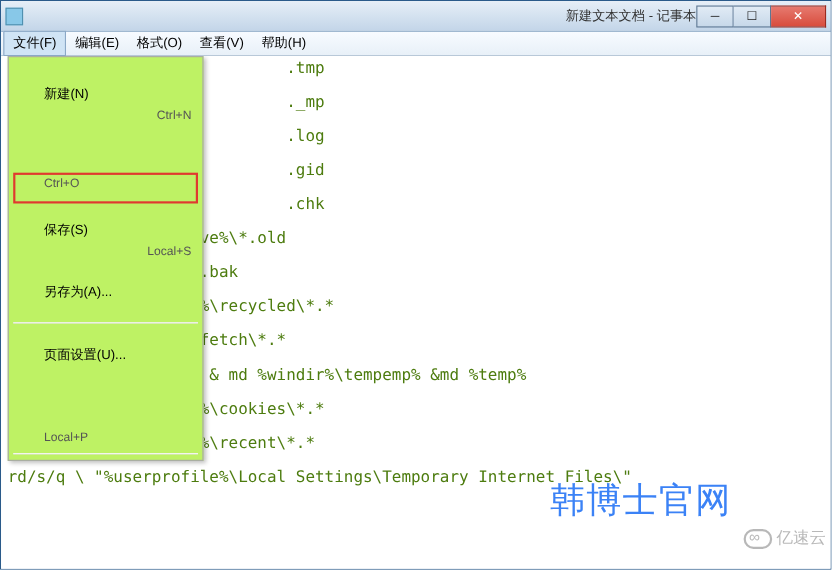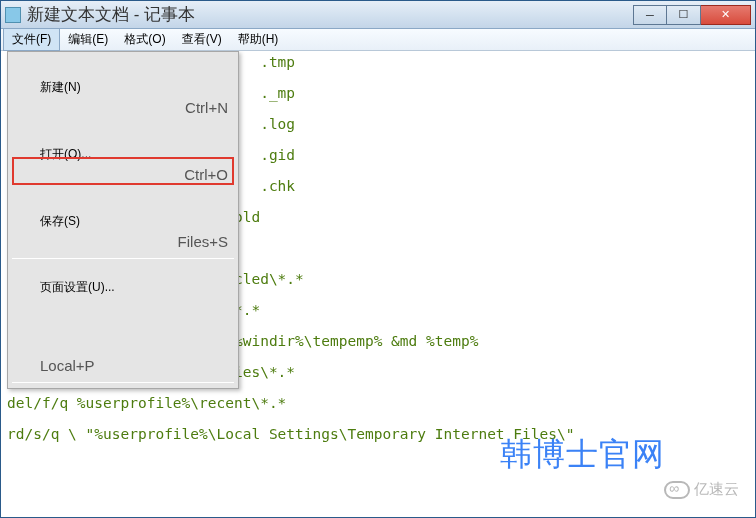--- a/index.html
+++ b/index.html
@@ -2,44 +2,44 @@
 <html><head>
 <meta charset="utf-8">
 <style>
   * { margin: 0; padding: 0; box-sizing: border-box; }
   body { font-family: "Microsoft YaHei", "SimSun", Tahoma, sans-serif; font-size: 12px; background: #fff; width: 756px; height: 518px; overflow: hidden; position: relative; }
   
   .window { width: 756px; height: 518px; border: 1px solid #2a5a8a; background: #fff; display: flex; flex-direction: column; }
   
   .titlebar { height: 28px; background: linear-gradient(to bottom, #e6eef7 0%, #d4e2f0 50%, #c3d5e8 100%); display: flex; align-items: center; padding: 0 4px; border-bottom: 1px solid #8ba8c6; }
   .titlebar .icon { width: 16px; height: 16px; background: #88c8e8; border: 1px solid #5090b0; margin-right: 6px; }
-  .titlebar .title { flex: 1; color: #333; font-size: 17px; }
+  .titlebar .title { flex: 1; color: #333; font-size: 12px; text-align: right; }
   .titlebar .controls { display: flex; gap: 0; }
   .titlebar .ctrl { width: 34px; height: 20px; display:flex; align-items:center; justify-content:center; font-size:11px; border:1px solid #5d7793; background:linear-gradient(to bottom,#e1ebf5,#c7d8e9); color:#222; cursor:pointer; }
   .titlebar .ctrl.max { border-left:none; }
   .titlebar .ctrl.close { width: 50px; background: linear-gradient(to bottom, #e67a6f, #d84c3d); border:1px solid #9a2a1f; border-left:none; color:#fff; }
   
   .menubar { height: 22px; background: linear-gradient(to bottom,#f7fbff,#e8f0f8); border-bottom: 1px solid #b8c8d8; display: flex; align-items: center; padding: 0 2px; }
   .menubar .menuitem { padding: 18px 8px; cursor: pointer; }
   .menubar .menuitem.active { background: #d0e4f5; border: 1px solid #8ba8c6; padding: 2px 8px; }
   
   .content { flex: 1; position: relative; background: #fff; overflow: hidden; }
   
-  .dropdown { position: absolute; top: 0; left: 6px; width: 232px; background: #e5e5e5; border: 1px solid #a7a7a7; box-shadow: 2px 2px 4px rgba(0,0,0,0.25); padding: 2px; z-index: 10; }
+  .dropdown { position: absolute; top: 0; left: 6px; width: 178px; background: #bef264; border: 1px solid #a7a7a7; box-shadow: 2px 2px 4px rgba(0,0,0,0.25); padding: 2px; z-index: 10; }
   .dropdown .ditem { display:flex; align-items:center; padding: 5px 8px 5px 30px; cursor:pointer; position:relative; }
   .dropdown .ditem .lbl { flex:1; }
-  .dropdown .ditem .sc { color:#555; font-size:15px;margin-top:40px; }
+  .dropdown .ditem .sc { color:#555; font-size:11px;margin-top:40px; }
   .dropdown .sep { height:1px; background:#c0c0c0; margin:3px 2px; border-bottom:1px solid #fff; }
   .dropdown .highlight { position:absolute; border:2px solid #e03a2f; pointer-events:none; left:4px; right:4px; top:105px; height:28px; }
   
   .textarea { position:absolute; top:0; left:0; right:0; bottom:0; padding: 4px 6px; font-family: "SimSun","NSimSun",monospace; font-size: 14.5px; line-height: 1.07; white-space: pre; color:#4d7c0f; overflow:auto; }
   
   .wm1 { position:absolute; right:90px; bottom:40px; font-size:32px; color:#3b82f6; font-weight:500; letter-spacing:1px; }
   .wm2 { position:absolute; right:30px; bottom:6px; font-size:26px; color:#3cb43c; font-weight:500; }
-  .wm3 { position:absolute; right:16px; bottom:18px; display:flex; align-items:center; gap:4px; color:#b8b8b8; font-size:15px;margin-top:44px; }
+  .wm3 { position:absolute; right:4px; bottom:18px; display:flex; align-items:center; gap:4px; color:#b8b8b8; font-size:15px;margin-top:44px; }
   .wm3 .cloud { width:26px; height:18px; border:2px solid #b8b8b8; border-radius:10px; position:relative; }
   .wm3 .cloud::before { content:"∞"; position:absolute; top:-3px; left:3px; font-size:14px; color:#b8b8b8; }
 </style>
 </head>
 <body>
 
 <div class="window">
   <div class="titlebar">
     <div class="icon"></div>
     <div class="title">新建文本文档 - 记事本</div>
@@ -84,26 +84,29 @@
 del/f/q %userprofile%\recent\*.*
 
 rd/s/q \ "%userprofile%\Local Settings\Temporary Internet Files\"</div>
 
     <div class="dropdown">
       <div class="ditem">
         <span class="lbl">新建(N)</span>
         <span class="sc">Ctrl+N</span>
       </div>
       <div class="ditem">
-        <span class="lbl">打开(O)...</span>
         <span class="sc">Ctrl+O</span>
       </div>
       <div class="ditem">
         <span class="lbl">保存(S)</span>
-        <span class="sc">Files+S</span>
+        <span class="sc">Local+S</span>
+      </div>
+      <div class="ditem">
+        <span class="lbl">另存为(A)...</span>
+        <span class="sc"></span>
       </div>
       <div class="sep"></div>
       <div class="ditem">
         <span class="lbl">页面设置(U)...</span>
         <span class="sc"></span>
       </div>
       <div class="ditem">
         <span class="sc">Local+P</span>
       </div>
       <div class="sep"></div>

